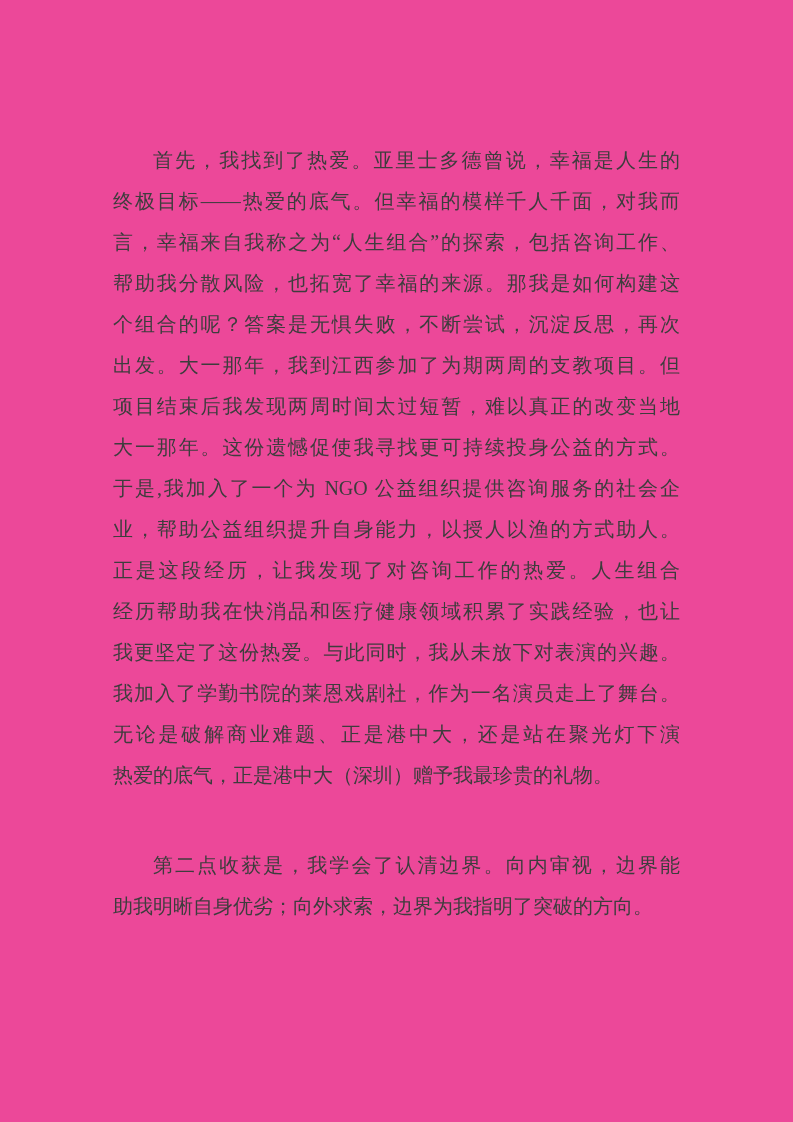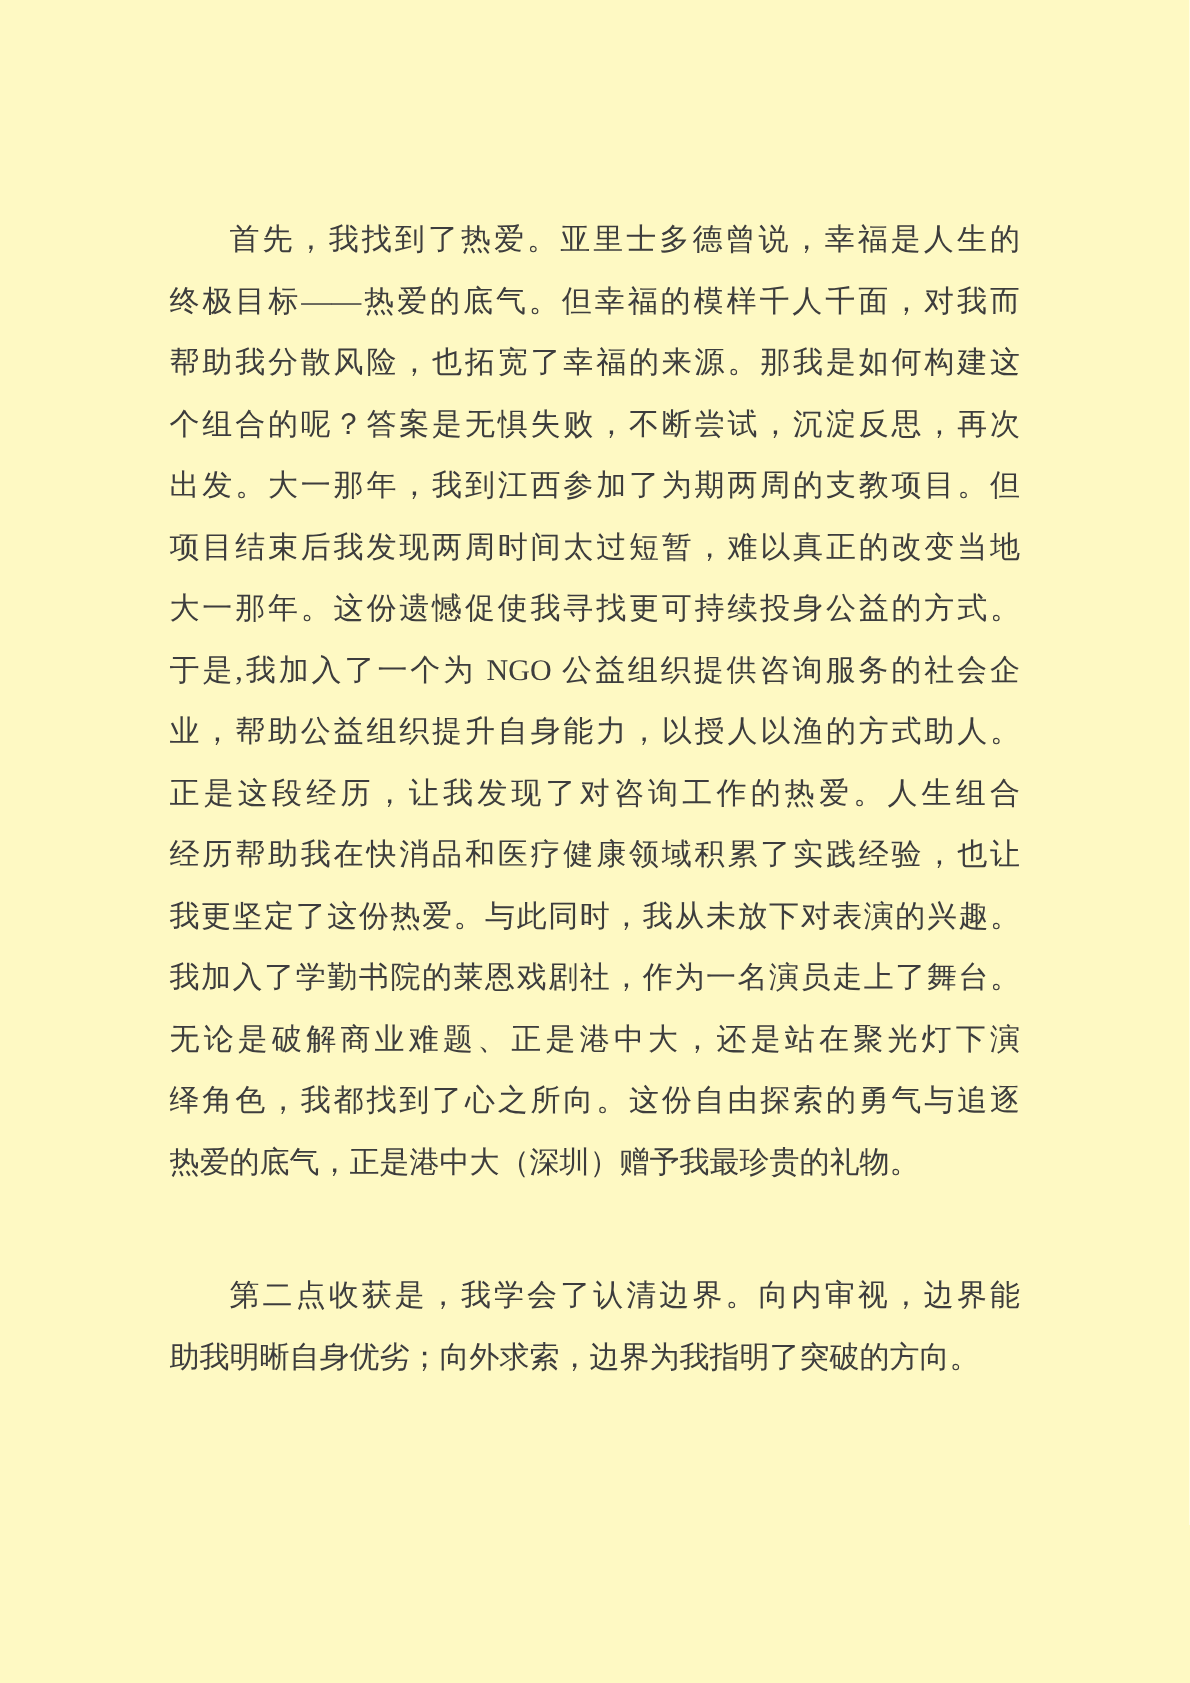--- a/index.html
+++ b/index.html
@@ -17,57 +17,56 @@
     overflow: hidden;
     font-family: "Liberation Serif", "DejaVu Serif", serif;
     color: #3d3d3d;
     font-size: 20px;
   }
   .paragraph {
     width: 567px;
   }
   .paragraph + .paragraph {
     margin-top: 49px;
-    font-family: Liberation Mono, monospace;
   }
   .line {
     line-height: 41px;
     text-align: justify;
     text-align-last: justify;
     -moz-text-align-last: justify;
     overflow: hidden;
     max-height: 41px;
   }
   .line.first {
     text-indent: 2em;
   }
   .line.last {
     text-align-last: left;
     -moz-text-align-last: left;
   }
 </style>
 </head>
 <body>
 
-<div class="page" style="color: rgb(61, 61, 61); background: #fef9c3;">
+<div class="page" style="color: rgb(61, 61, 61); background: #ec4899;">
   <div class="paragraph">
       <div class="line first">首先，我找到了热爱。亚里士多德曾说，幸福是人生的</div>
       <div class="line">终极目标——热爱的底气。但幸福的模样千人千面，对我而</div>
+      <div class="line">言，幸福来自我称之为“人生组合”的探索，包括咨询工作、</div>
       <div class="line">帮助我分散风险，也拓宽了幸福的来源。那我是如何构建这</div>
       <div class="line">个组合的呢？答案是无惧失败，不断尝试，沉淀反思，再次</div>
       <div class="line">出发。大一那年，我到江西参加了为期两周的支教项目。但</div>
       <div class="line">项目结束后我发现两周时间太过短暂，难以真正的改变当地</div>
       <div class="line">大一那年。这份遗憾促使我寻找更可持续投身公益的方式。</div>
       <div class="line">于是,我加入了一个为 NGO 公益组织提供咨询服务的社会企</div>
       <div class="line">业，帮助公益组织提升自身能力，以授人以渔的方式助人。</div>
       <div class="line">正是这段经历，让我发现了对咨询工作的热爱。人生组合</div>
       <div class="line">经历帮助我在快消品和医疗健康领域积累了实践经验，也让</div>
       <div class="line">我更坚定了这份热爱。与此同时，我从未放下对表演的兴趣。</div>
       <div class="line">我加入了学勤书院的莱恩戏剧社，作为一名演员走上了舞台。</div>
       <div class="line">无论是破解商业难题、正是港中大，还是站在聚光灯下演</div>
-      <div class="line">绎角色，我都找到了心之所向。这份自由探索的勇气与追逐</div>
       <div class="line last">热爱的底气，正是港中大（深圳）赠予我最珍贵的礼物。</div>
     </div>
   <div class="paragraph">
       <div class="line first">第二点收获是，我学会了认清边界。向内审视，边界能</div>
       <div class="line last">助我明晰自身优劣；向外求索，边界为我指明了突破的方向。</div>
     </div>
 </div>
 
 </body></html>

